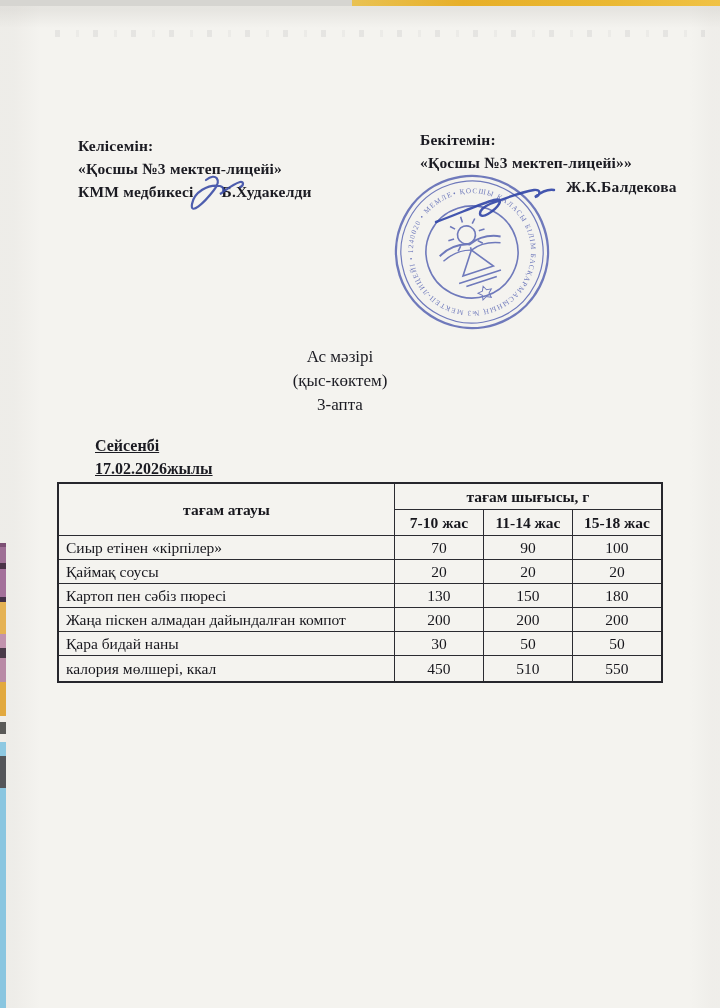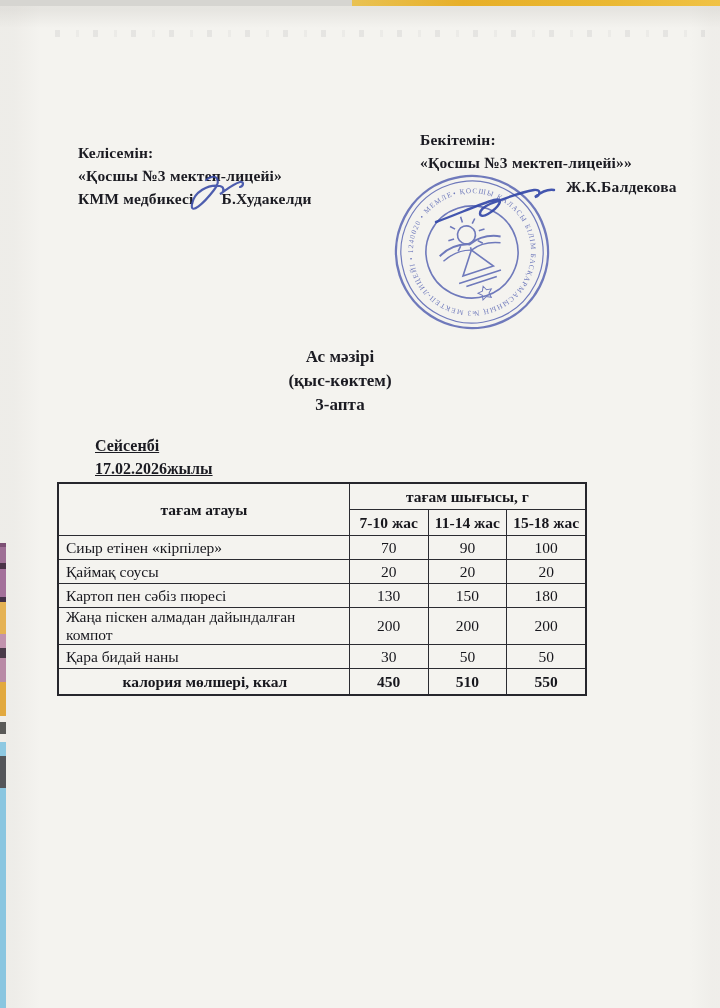--- a/index.html
+++ b/index.html
@@ -28,42 +28,42 @@
   .seg-dark1{height:5px;background:#433048;}
   .seg-yellow{height:32px;background:#e5b254;}
   .seg-pink{height:48px;background:linear-gradient(180deg,#c293ae 0 14px,#4a3a4a 14px 24px,#b98aa6 24px 100%);}
   .seg-orange{height:34px;background:#e2a93f;}
   .seg-gap1{height:6px;background:#f0eee9;}
   .seg-gray{height:12px;background:#5a5a58;}
   .seg-gap2{height:8px;background:#f0eee9;}
   .seg-blue{height:266px;background:linear-gradient(180deg,#8ec9e2 0 14px,#54565a 14px 46px,#8ac6e0 46px 100%);}
   
   .approval{position:absolute;font-size:15.5px;font-weight:700;line-height:23px;letter-spacing:.2px;}
-  .approval-left{left:78px;top:141px;}
+  .approval-left{left:78px;top:134px;}
   .approval-right{left:420px;top:128px;}
   .approver-name-left{display:inline-block;margin-left:28px;}
   .approver-name-right{display:block;margin-left:146px;margin-top:1px;}
   
   .sig-left{position:absolute;left:178px;top:160px;}
   .seal-wrap{position:absolute;left:388px;top:168px;opacity:.78;}
   .sig-right{position:absolute;left:418px;top:170px;}
   
   .doc-title{position:absolute;left:0;top:345px;width:680px;text-align:center;
-    font-size:17px;font-weight:700;line-height:24px;}
+    font-size:17px;font-weight:400;line-height:24px;}
   .day-block{position:absolute;left:95px;top:434px;font-size:16px;font-weight:700;line-height:23px;text-decoration:underline;}
   
-  .menu-table{position:absolute;left:57px;top:482px;width:530px;border-collapse:collapse;
+  .menu-table{position:absolute;left:57px;top:482px;width:606px;border-collapse:collapse;
     font-size:15.5px;color:#17171d;}
   .menu-table td,.menu-table th{border:1.2px solid #2b2b31;padding:0 5px;height:23px;}
   .menu-table{border:2px solid #26262c;}
   .menu-table th{font-weight:700;text-align:center;padding:1px 4px;}
   .menu-table .dish{text-align:left;padding-left:7px;}
   .menu-table .val{text-align:center;width:81px;}
   .menu-table .name-col{width:340px;vertical-align:middle;}
-  .menu-table tr.total td{font-weight:700;height:25px;text-align:center;}
+  .menu-table tr.total td{font-weight:400;height:25px;}
   .menu-table thead tr:first-child th{border-top:2.5px solid #26262c;}
 </style>
 </head>
 <body>
 
 <div class="paper-tint"></div>
 <div class="top-strip-gray"></div>
 <div class="top-strip-yellow"></div>
 <div class="bleed-dashes"></div>
 <div class="edge-strip">

